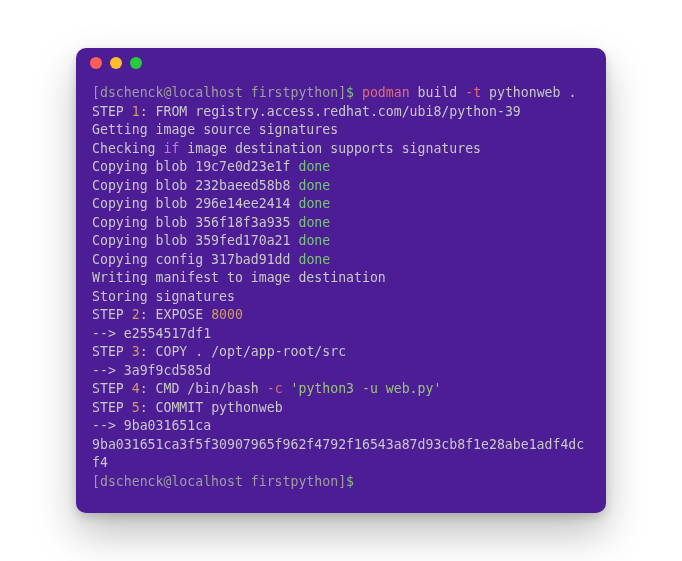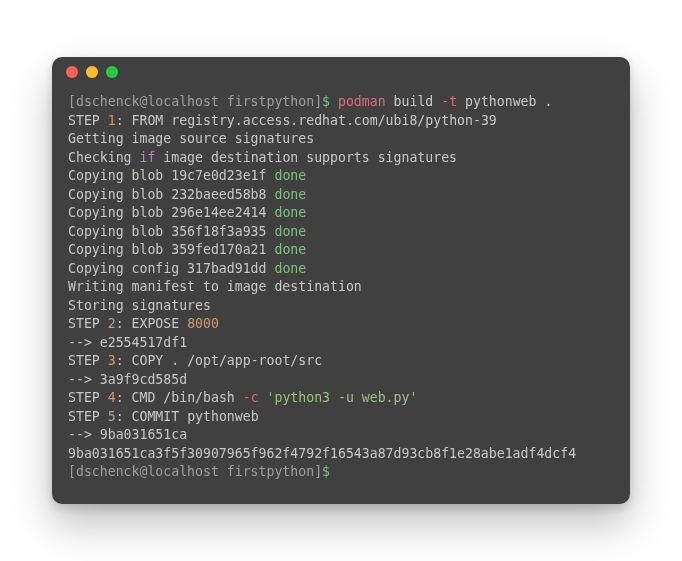--- a/index.html
+++ b/index.html
@@ -6,22 +6,22 @@
     body {
       width: 682px;
       height: 561px;
       background: #ffffff;
       display: flex;
       align-items: center;
       justify-content: center;
       font-family: "SF Mono", Menlo, Monaco, Consolas, monospace;
     }
     .terminal-window {
-      width: 578px;
-      background: #404040;
+      width: 530px;
+      background: #4c1d95;
       border-radius: 10px;
       box-shadow: 0 20px 40px rgba(0,0,0,0.25), 0 4px 10px rgba(0,0,0,0.15);
       overflow: hidden;
     }
     .title-bar {
       height: 30px;
       display: flex;
       align-items: center;
       padding-left: 14px;
       gap: 8px;

